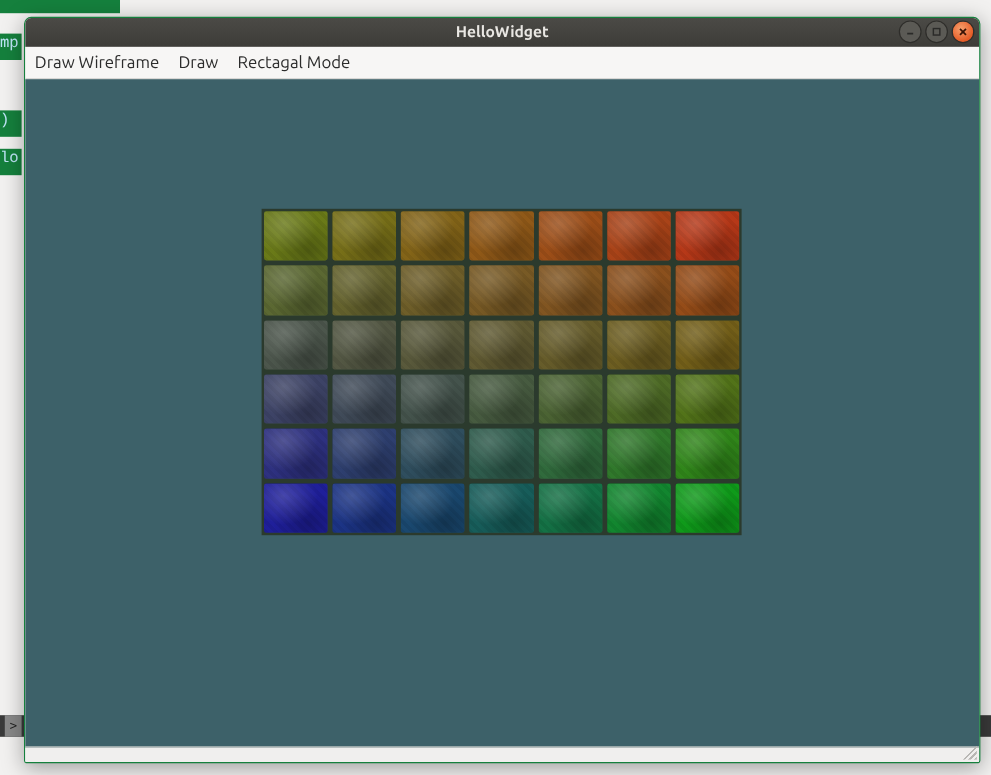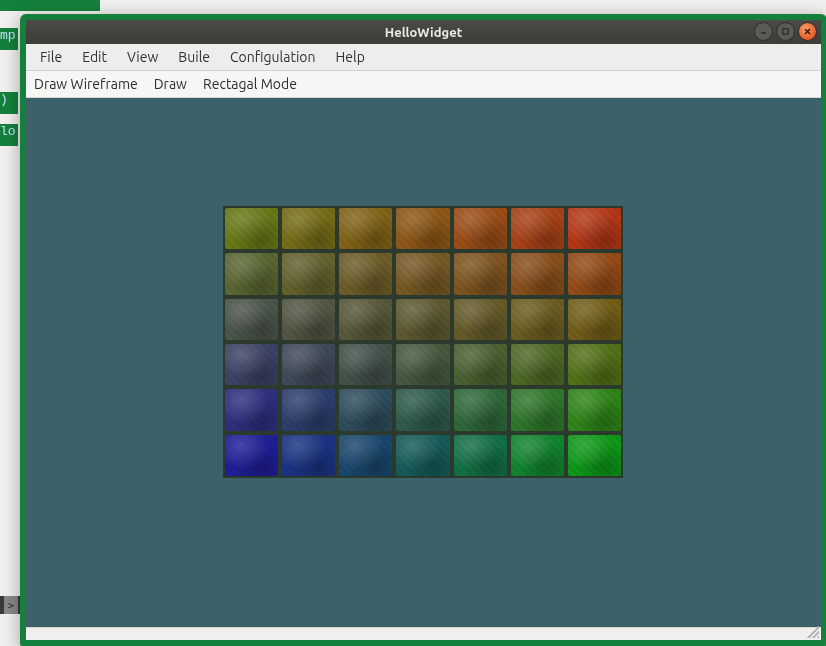--- a/index.html
+++ b/index.html
@@ -44,21 +44,21 @@
     text-align: center;
     color: #222;
   }
 
   .window {
     position: absolute;
     left: 20px;
     top: 14px;
     width: 795px;
     height: 620px;
-    border: 6px solid #15803d;
+    border: 1px solid #15803d;
     border-radius: 6px 6px 2px 2px;
     box-shadow: 0 4px 18px rgba(0,0,0,0.35);
     background: #f2f1f0;
     display: flex;
     flex-direction: column;
     overflow: hidden;
   }
 
   .titlebar {
     height: 24px;
@@ -211,28 +211,20 @@
       </div>
       <div class="win-btn close">
         <svg width="9" height="9" viewBox="0 0 9 9">
             <line x1="2" y1="2" x2="7" y2="7" stroke="#3a1406" stroke-width="1.4"></line>
             <line x1="7" y1="2" x2="2" y2="7" stroke="#3a1406" stroke-width="1.4"></line>
           </svg>
       </div>
     </div>
   </div>
 
-  <div class="menubar">
-    <div class="menu-item">File</div>
-    <div class="menu-item">Edit</div>
-    <div class="menu-item">View</div>
-    <div class="menu-item">Buile</div>
-    <div class="menu-item">Configulation</div>
-    <div class="menu-item">Help</div>
-  </div>
 
   <div class="toolbar">
     <div class="tool-item">Draw Wireframe</div>
     <div class="tool-item">Draw</div>
     <div class="tool-item">Rectagal Mode</div>
   </div>
 
   <div class="viewport">
     <div class="textured-rect" id="textured-rect">
         <div class="tile" style="background: rgb(106, 122, 24);"></div>

